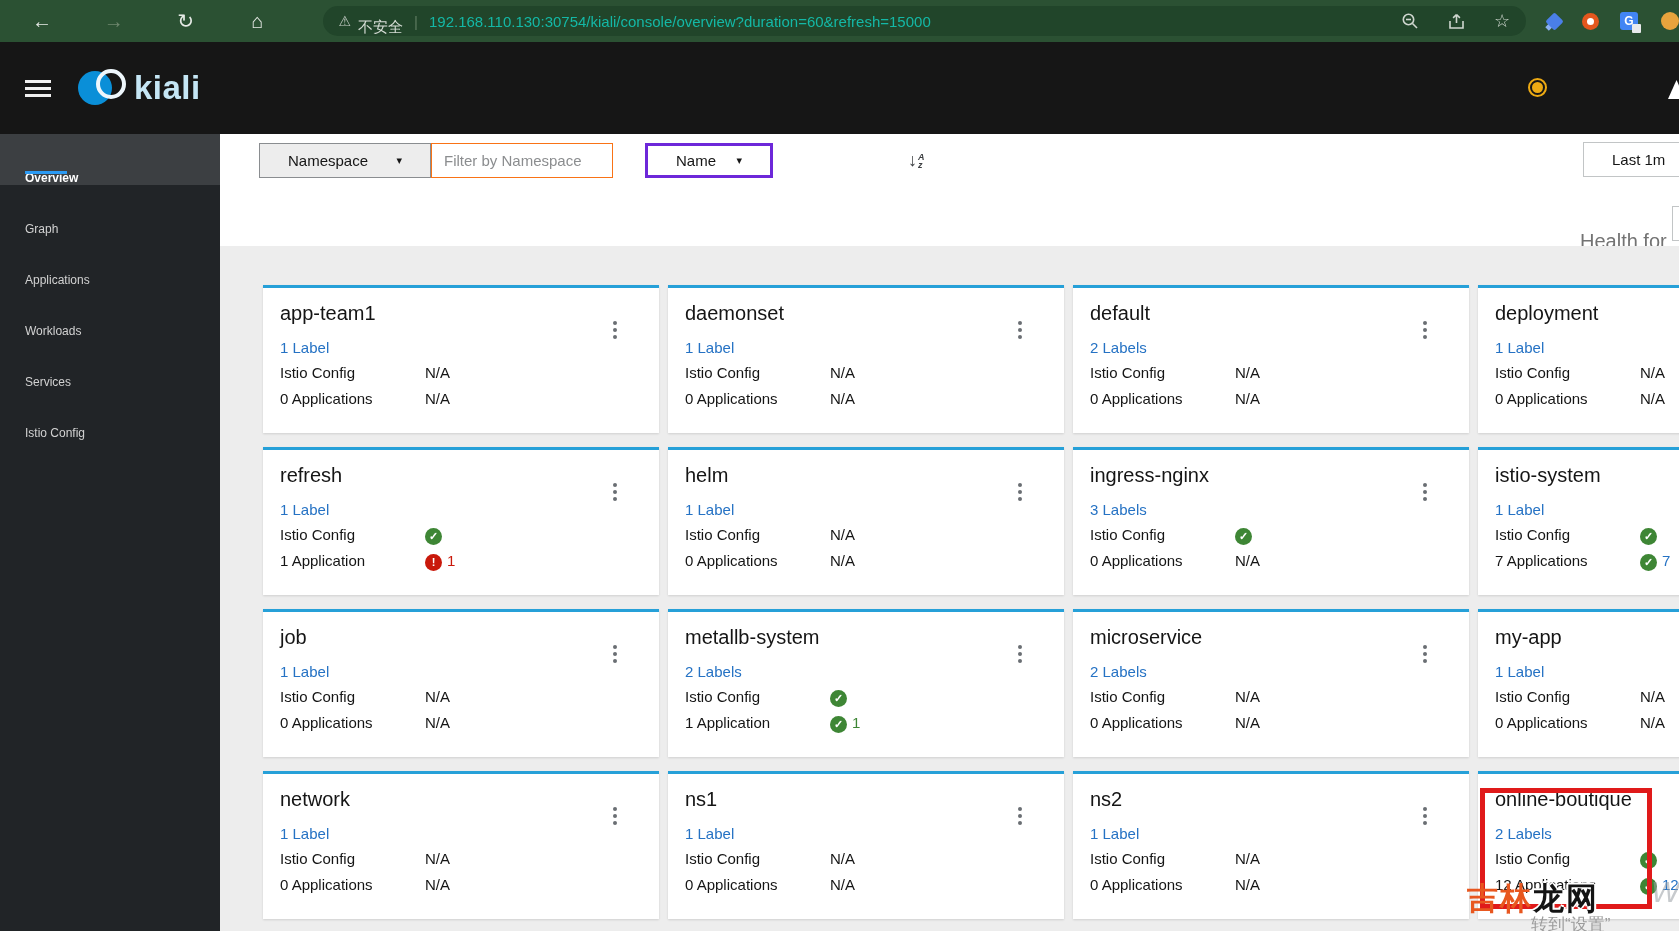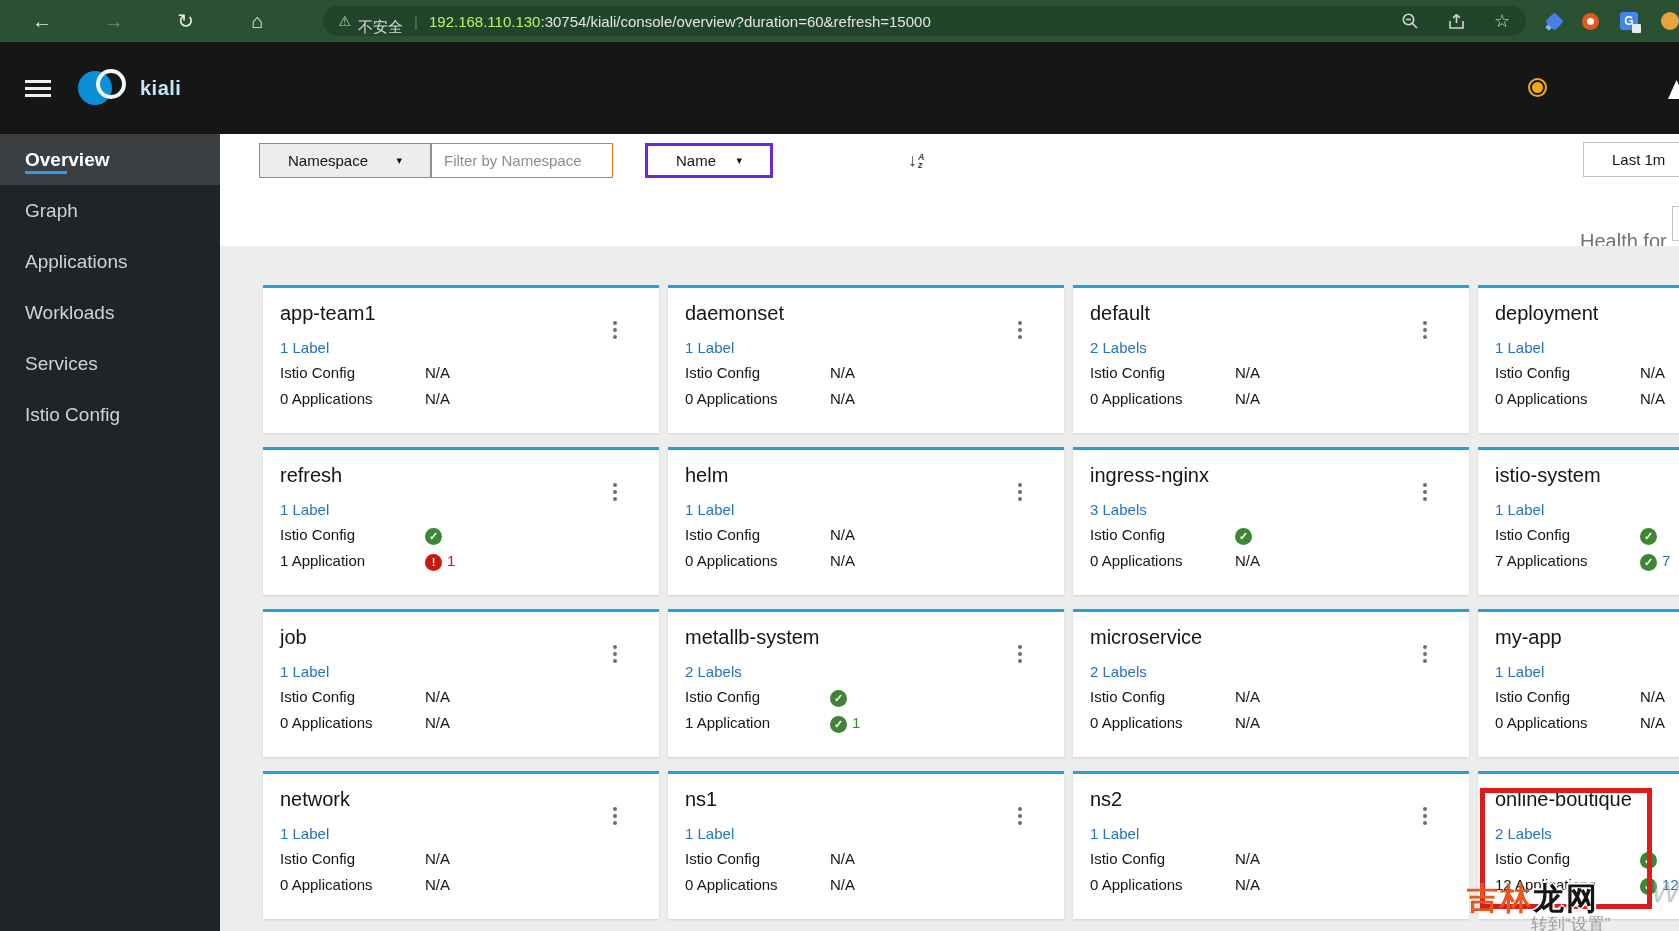--- a/index.html
+++ b/index.html
@@ -8,53 +8,53 @@
 
   
   .browser-bar { height:42px; background:#2b5133; display:flex; align-items:center; padding-left:30px; overflow:hidden; }
   .bnav { width:24px; text-align:center; font-size:20px; color:#e6eae6; margin-right:48px; cursor:pointer; }
   .bnav.dim { color:#70886f; }
   .url-pill { margin-left:5px; width:1210px; height:30px; background:#21452a; border-radius:15px;
               display:flex; align-items:center; padding:0 16px; font-size:15px; color:#c9d3c9; }
   .warn { font-size:14px; color:#c8cfc8; margin-right:7px; }
   .sec-label { color:#d6ddd6;margin-top:13px; }
   .sep { color:#5d7a60; margin:0 11px; }
-  .host { color:#bef264; }
-  .rest { color:#e5e5e5; }
+  .host { color:#14b8a6; }
+  .rest { color:#14b8a6; }
   .pill-icons { margin-left:auto; display:flex; align-items:center; gap:28px; }
   .pill-icons svg { display:block; }
   .star { color:#cfd6cf; font-size:18px; line-height:1; cursor:pointer; }
   .ext-icons { display:flex; align-items:center; gap:21px; margin-left:22px; }
   .ext-blue { width:13px; height:13px; background:#4a7fe8; transform:rotate(45deg); border-radius:2px; box-shadow:0 8px 0 -4px #8ab0f2; cursor:pointer; }
   .ext-orange { width:17px; height:17px; border-radius:50%; background:#e4571e; position:relative; cursor:pointer; }
   .ext-orange::after { content:""; position:absolute; left:5px; top:5px; width:7px; height:7px; border-radius:50%; background:#fff; }
   .ext-gt { width:18px; height:18px; border-radius:3px; background:#4285f4; color:#fff; font-size:12px; font-weight:bold;
             display:flex; align-items:center; justify-content:center; position:relative; cursor:pointer; }
   .ext-gt::after { content:""; position:absolute; right:-3px; bottom:-3px; width:9px; height:9px; background:#e8eaed; border-radius:1px; }
   .ext-partial { width:18px; height:18px; border-radius:50%; background:#e8a33d; margin-left:2px; flex:none; }
 
   
   .masthead { height:92px; background:#161616; display:flex; align-items:center; position:relative; }
   .hamburger { margin-left:25px; width:26px; cursor:pointer; }
   .hamburger div { height:3px; background:#f0f0f0; margin:4px 0; }
   .logo { display:flex; align-items:center; margin-left:27px; }
   .logo-circles { position:relative; width:52px; height:38px; }
   .lc1 { position:absolute; left:0; top:2px; width:34px; height:34px; border-radius:50%; background:#0a8fd8; }
   .lc2 { position:absolute; left:18px; top:0; width:30px; height:30px; border-radius:50%; border:4px solid #eef7fc; }
-  .brand { margin-left:10px; font-size:20px; font-weight:bold; color:#c5e6f5; letter-spacing:.5px; }
+  .brand { margin-left:4px; font-size:33px; font-weight:bold; color:#c5e6f5; letter-spacing:.5px; }
   .alert-dot { position:absolute; right:132px; top:36px; width:19px; height:19px; border-radius:50%;
                border:2px solid #edaa13; display:flex; align-items:center; justify-content:center; cursor:pointer; }
   .alert-dot::after { content:""; width:11px; height:11px; border-radius:50%; background:#edaa13; }
   .partial-bell { position:absolute; right:-6px; top:38px; width:17px; height:19px; background:#fff;
                   clip-path:polygon(50% 0,100% 100%,0 100%); }
 
   
   .main { display:flex; height:797px; }
   .sidebar { width:220px; background:#212427; flex:none; }
-  .nav-item { height:51px; display:flex; align-items:center; padding-left:25px; color:#d2d2d2; font-size:19px; cursor:pointer; position:relative; }
+  .nav-item { height:51px; display:flex; align-items:flex-end; padding-left:25px; color:#d2d2d2; font-size:12px; cursor:pointer; position:relative; }
   .nav-item.active { background:#3c3f42; color:#fff; font-weight:bold; }
   .nav-item.active::after { content:""; position:absolute; left:25px; top:37px; width:42px; height:3px; background:#2b9af3; }
 
   .content { flex:1; display:flex; flex-direction:column; overflow:hidden; }
   .toolbar-band { height:112px; background:#fff; position:relative; flex:none; }
   .ctrl { position:absolute; height:35px; display:flex; align-items:center; padding:0 28px; font-size:15px; color:#151515; cursor:pointer; }
   .ns-select { left:39px; top:9px; width:172px; background:#ededed; border:1px solid #8a8d90; }
   .filter-input { position:absolute; left:211px; top:9px; width:182px; height:35px; border:1px solid #f97316;
                   padding:0 12px; font-size:15px; font-family:"Liberation Sans",sans-serif; color:#151515; outline:none; }
   .filter-input::placeholder { color:#8b8d8f; }

